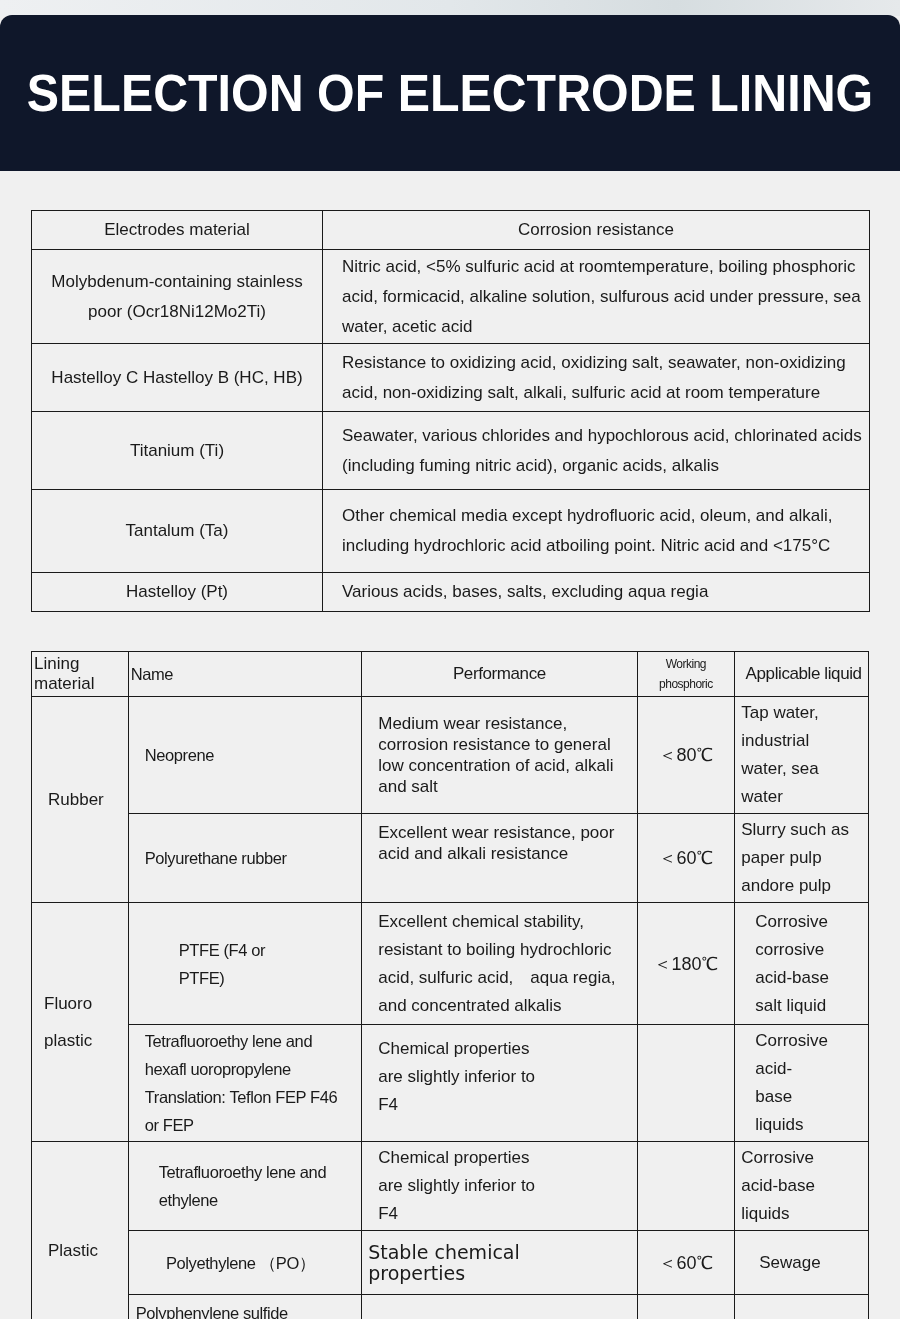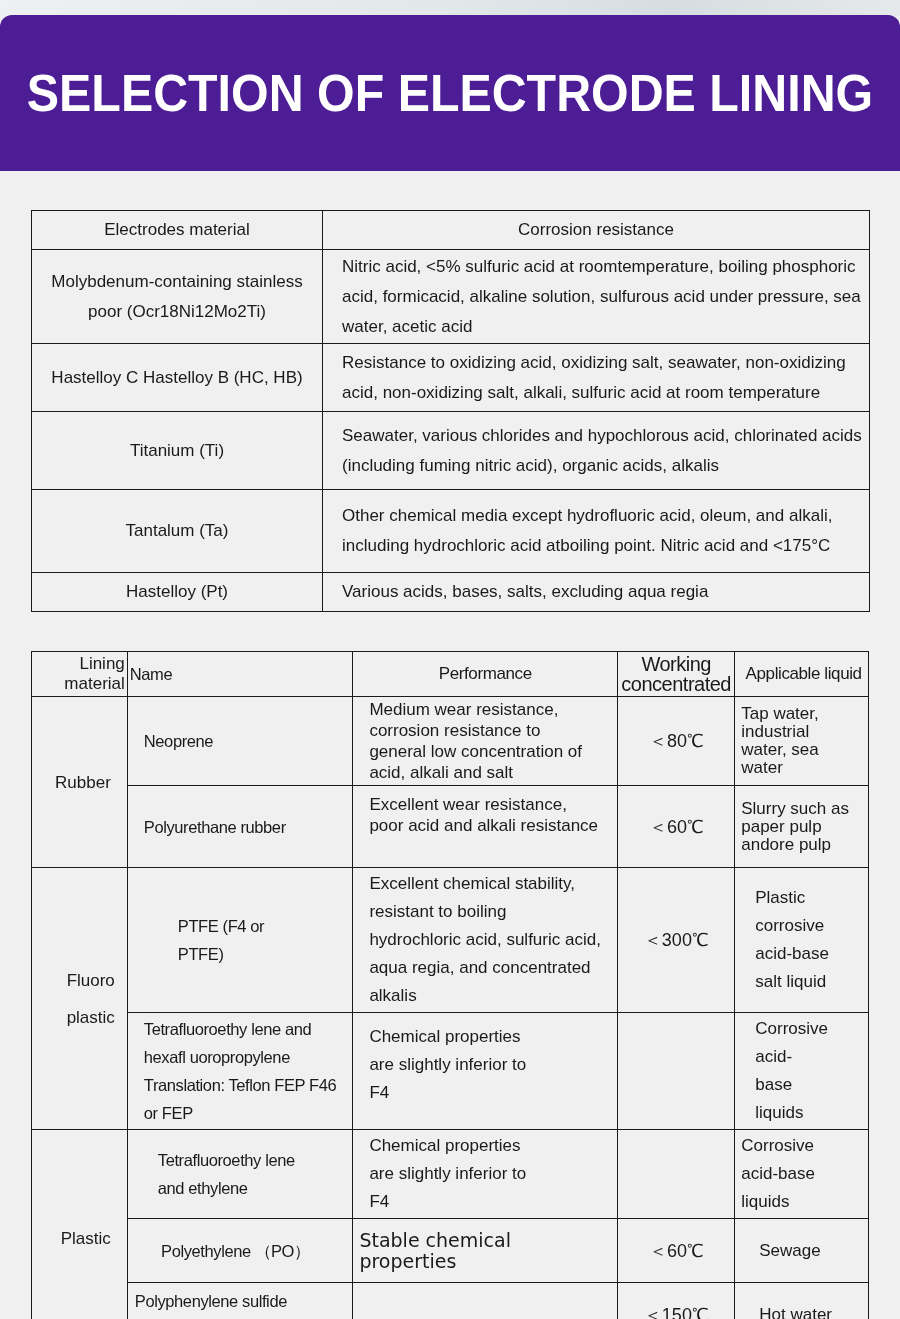--- a/index.html
+++ b/index.html
@@ -9,21 +9,21 @@
     font-family: "Liberation Sans", sans-serif;
     color: #1a1a1a;
     position: relative;
   }
   .topstrip {
     position: absolute; left: 0; top: 0; width: 900px; height: 16px;
     background: linear-gradient(90deg, #eef0f2 0%, #e2e7ea 50%, #d6dde0 75%, #e6e9eb 100%);
   }
   .banner {
     position: absolute; left: 0; top: 15px; width: 900px; height: 156px;
-    background: #4c1d95;
+    background: #0f172a;
     border-radius: 12px 12px 0 0;
     display: flex; align-items: center; justify-content: center;
   }
   .banner h1 {
     margin: 0; color: #ffffff;
     font-family: "Liberation Sans", sans-serif;
     font-weight: bold; font-size: 52px; letter-spacing: 0px;
     transform: scaleX(0.93);
     white-space: nowrap;
   }
@@ -38,26 +38,26 @@
   #t1 tr.r1 td { height: 93px; }
   #t1 tr.r2 td { height: 67px; }
   #t1 tr.r3 td { height: 77px; }
   #t1 tr.r4 td { height: 82px; }
   #t1 tr.r5 td { height: 38px; }
 
   
   #t2 { left: 31px; top: 651px; width: 838px; font-size: 17px; }
   #t2 th { line-height: 20px; text-align: center; height: 44px; padding: 0 2px; }
   #t2 td { padding: 2px 16px; vertical-align: middle; }
-  #t2 .c-lin { width: 74px; text-align: right; line-height: 37px; margin-top: 27px; }
+  #t2 .c-lin { width: 74px; text-align: left; line-height: 37px; margin-top: 27px; }
   #t2 .c-name { width: 222px; text-align: left; font-size: 16.5px; letter-spacing: -0.4px; line-height: 28px; }
   #t2 .c-perf { width: 288px; text-align: left; line-height: 21px; }
   #t2 .c-perf.loose { line-height: 28px; }
   #t2 .c-temp { width: 88px; text-align: center; font-size: 18px; }
-  #t2 .c-liq { text-align: left; line-height: 18px; padding-left: 6px; }
+  #t2 .c-liq { text-align: left; line-height: 28px; padding-left: 6px; }
   #t2 .c-liq.loose { line-height: 28px; padding-left: 20px; }
   #t2 .perf-serif { font-family: "DejaVu Sans", sans-serif; font-size: 19px; }
   #t2 tr.ra td { height: 72px; }
   #t2 tr.rb td { height: 71px; }
   #t2 tr.rc td { height: 117px; }
   #t2 tr.rd td { height: 98px; }
   #t2 tr.re td { height: 58px; }
   #t2 tr.rf td { height: 59px; }
   #t2 tr.rg td { height: 59px; }
 </style>
@@ -100,23 +100,23 @@
 
 <table id="t2">
   <tbody>
       <tr>
     <th class="c-lin" style="line-height:20px;">
       <span>Lining</span><br>
       <span>material</span>
     </th>
     <th class="c-name" style="line-height:20px;">Name</th>
     <th class="c-perf" style="text-align:center;line-height:20px;letter-spacing:-0.4px;">Performance</th>
-    <th class="c-temp" style="font-size:20px;letter-spacing:-0.5px;line-height:20px;">
+    <th class="c-temp" style="font-size:12px;letter-spacing:-0.5px;line-height:20px;">
       <span>Working</span><br>
-      <span>concentrated</span>
+      <span>phosphoric</span>
     </th>
     <th class="c-liq" style="text-align:center;letter-spacing:-0.4px;line-height:20px;">Applicable liquid</th>
   </tr>
 
   <tr class="ra">
     <td class="c-lin" rowspan="2">Rubber</td>
     <td class="c-name">Neoprene</td>
     <td class="c-perf">Medium wear resistance, corrosion resistance to general low concentration  of acid, alkali and salt</td>
     <td class="c-temp">＜80℃</td>
     <td class="c-liq">Tap water, industrial water, sea water</td>
@@ -125,22 +125,22 @@
     <td class="c-name">Polyurethane rubber</td>
     <td class="c-perf" style="vertical-align:top;padding-top:8px;">Excellent wear resistance, poor acid and alkali resistance</td>
     <td class="c-temp">＜60℃</td>
     <td class="c-liq">Slurry such as paper pulp andore pulp</td>
   </tr>
 
   <tr class="rc">
     <td class="c-lin" rowspan="2" style="padding:0 12px;">Fluoro plastic</td>
     <td class="c-name" style="padding:0 50px;">PTFE (F4  or PTFE)</td>
     <td class="c-perf loose">Excellent chemical stability, resistant to boiling hydrochloric acid, sulfuric acid,　aqua regia, and concentrated alkalis</td>
-    <td class="c-temp">＜300℃</td>
-    <td class="c-liq loose" style="padding-right:30px;">Plastic corrosive acid-base salt liquid</td>
+    <td class="c-temp">＜180℃</td>
+    <td class="c-liq loose" style="padding-right:30px;">Corrosive corrosive acid-base salt liquid</td>
   </tr>
   <tr class="rd">
     <td class="c-name">Tetrafluoroethy lene and hexafl uoropropylene Translation: Teflon FEP F46 or FEP</td>
     <td class="c-perf loose" style="vertical-align:top;padding-top:10px;padding-right:90px;">Chemical properties are slightly inferior to F4</td>
     <td class="c-temp"></td>
     <td class="c-liq loose" style="padding-right:40px;">Corrosive acid-base liquids</td>
   </tr>
 
   <tr class="re">
     <td class="c-lin" rowspan="3">Plastic</td>

